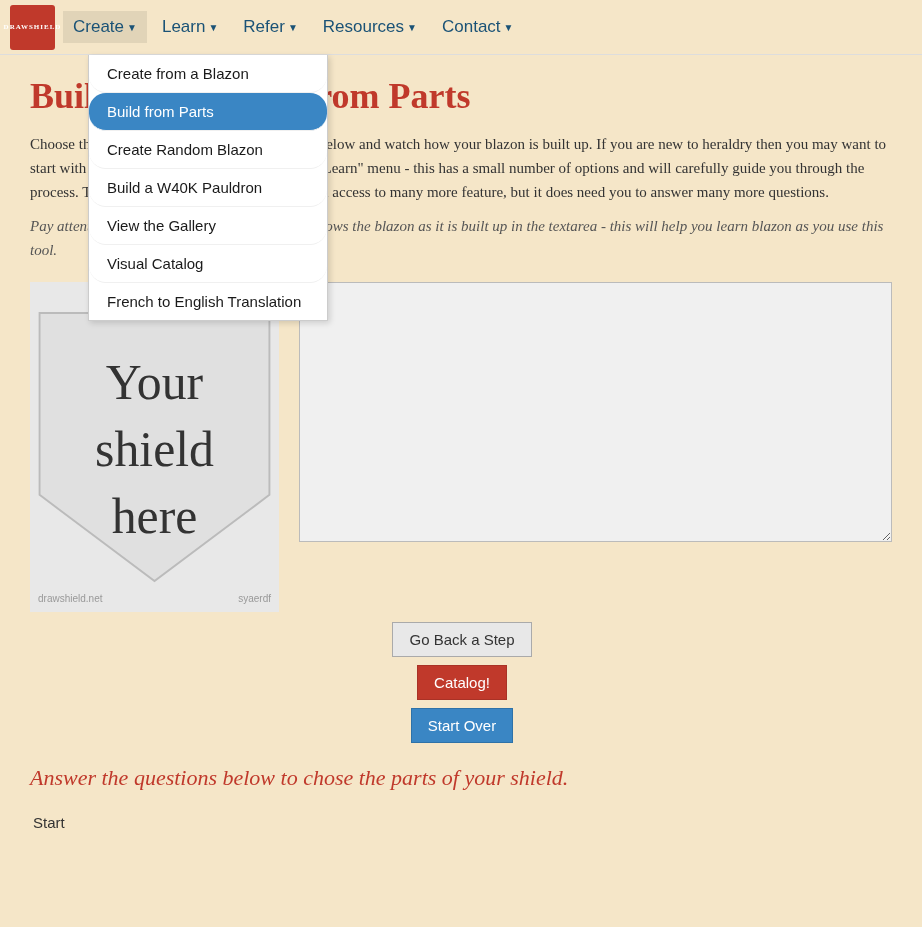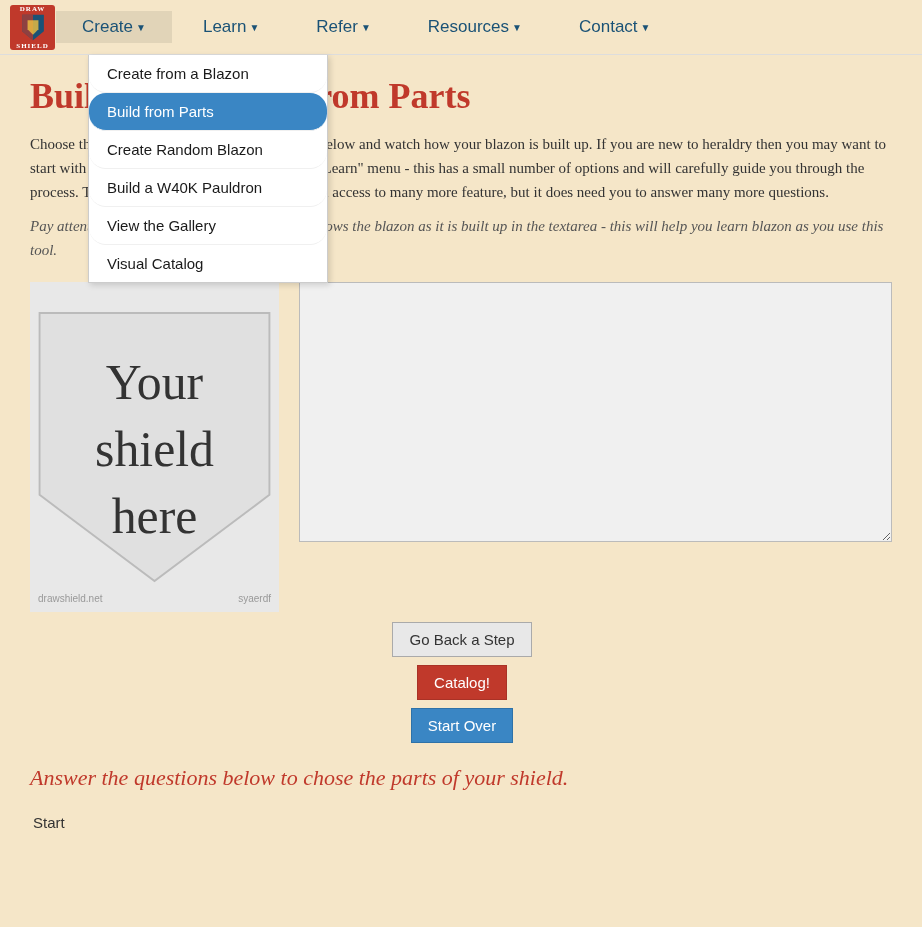--- a/index.html
+++ b/index.html
@@ -21,24 +21,24 @@
       height: 55px;
       position: relative;
       z-index: 100;
     }
     .logo {
       width: 45px;
       height: 45px;
       background: #c0392b;
       border-radius: 3px;
       display: flex;
-      flex-direction: column;
+      flex-direction: row;
       align-items: center;
       justify-content: center;
-      margin-right: 1px;
+      margin-right: 8px;
       flex-shrink: 0;
     }
     .logo-top {
       font-size: 7px;
       color: #fff;
       font-weight: bold;
       letter-spacing: 1px;
     }
     .logo-shield {
       width: 28px;
@@ -47,21 +47,21 @@
     }
     .nav-items {
       display: flex;
       align-items: center;
       gap: 5px;
     }
     .nav-item {
       display: flex;
       align-items: center;
       gap: 3px;
-      padding: 6px 26px;
+      padding: 6px 10px;
       cursor: pointer;
       font-size: 17px;
       color: #1a5276;
       font-family: Arial, sans-serif;
       font-weight: 500;
     }
     .nav-item .chevron {
       font-size: 10px;
       color: #1a5276;
     }
@@ -279,20 +279,21 @@
     </div>
   </div>
 
   <div class="dropdown-menu">
     <div class="dropdown-item">Create from a Blazon</div>
     <div class="dropdown-item highlighted">Build from Parts</div>
     <div class="dropdown-item">Create Random Blazon</div>
     <div class="dropdown-item">Build a W40K Pauldron</div>
     <div class="dropdown-item">View the Gallery</div>
     <div class="dropdown-item">Visual Catalog</div>
+    <div class="dropdown-item">French to English Translation</div>
   </div>
 </nav>
 
 <div class="main-content">
   <h1 class="page-title">Build up a Shield from Parts</h1>
 
   <p class="description-text">Choose the parts of your shield from the menus below and watch how your blazon is built up. If you are new to heraldry then you may want to start with the "Guided Shield" option under the "Learn" menu - this has a small number of options and will carefully guide you through the process. This "Build from Parts" option gives you access to many more feature, but it does need you to answer many more questions.</p>
   <p class="description-text2 italic-text">Pay attention to the textarea on the right - this shows the blazon as it is built up in the textarea - this will help you learn blazon as you use this tool.</p>
 
   

